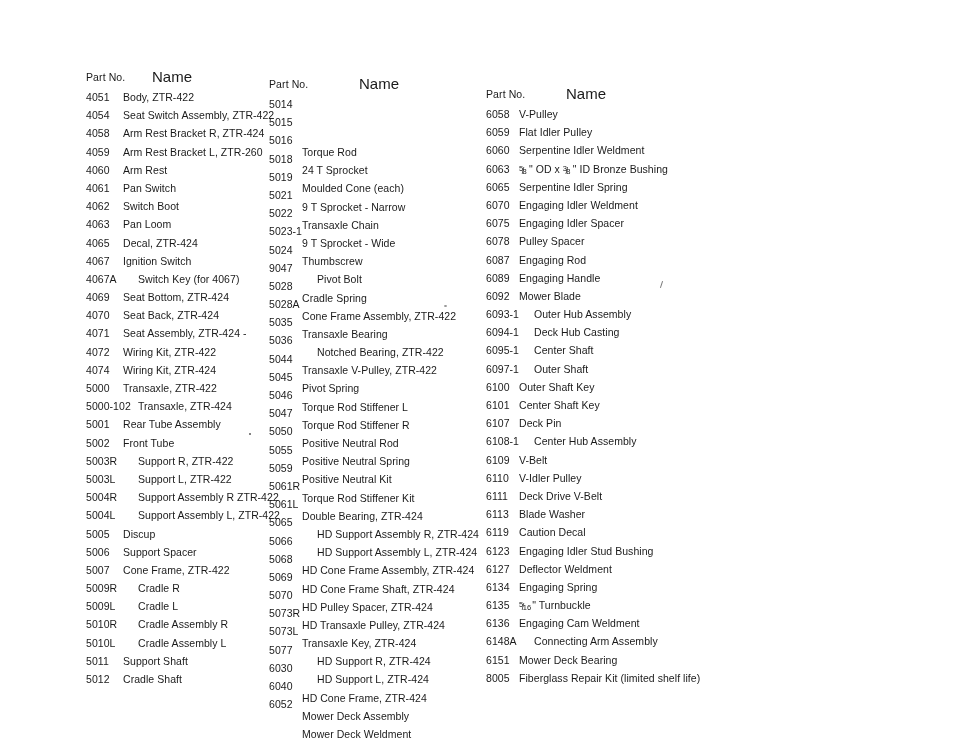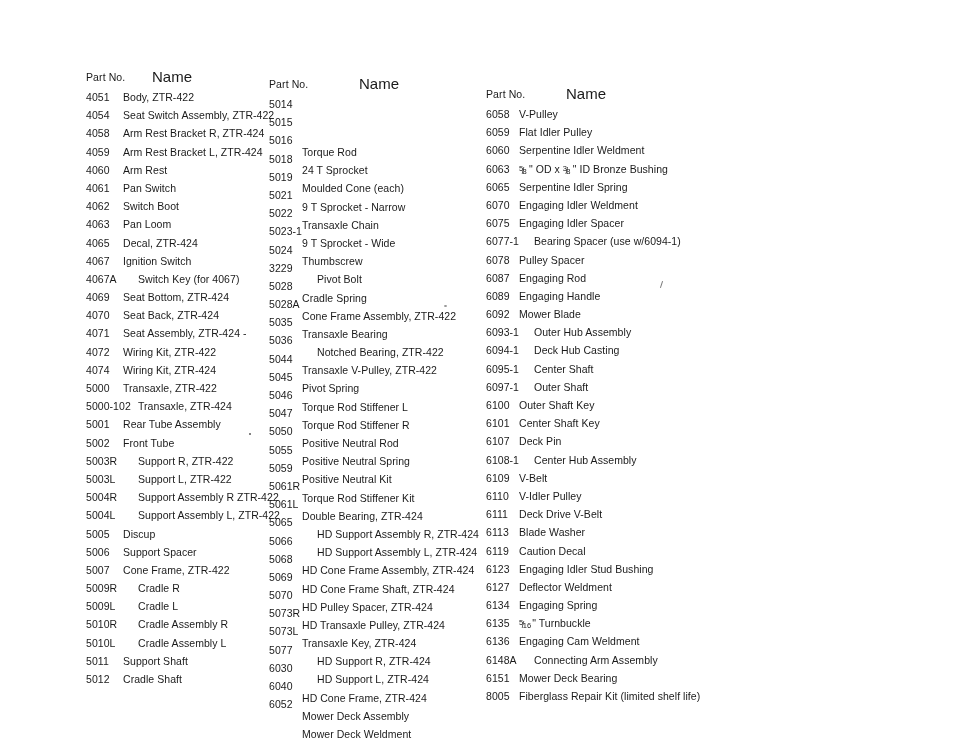--- a/index.html
+++ b/index.html
@@ -147,21 +147,21 @@
         <div class="row">
           <span class="pn">4054</span>
           <span class="nm">Seat Switch Assembly, ZTR-422</span>
         </div>
         <div class="row">
           <span class="pn">4058</span>
           <span class="nm">Arm Rest Bracket R, ZTR-424</span>
         </div>
         <div class="row">
           <span class="pn">4059</span>
-          <span class="nm">Arm Rest Bracket L, ZTR-424</span>
+          <span class="nm">Arm Rest Bracket L, ZTR-260</span>
         </div>
         <div class="row">
           <span class="pn">4060</span>
           <span class="nm">Arm Rest</span>
         </div>
         <div class="row">
           <span class="pn">4061</span>
           <span class="nm">Pan Switch</span>
         </div>
         <div class="row">
@@ -311,21 +311,21 @@
         </div>
         <div class="row wide">
           <span class="pn">5023-1</span>
           <span class="nm">Pivot Bolt</span>
         </div>
         <div class="row">
           <span class="pn">5024</span>
           <span class="nm">Cradle Spring</span>
         </div>
         <div class="row">
-          <span class="pn">3229</span>
+          <span class="pn">9047</span>
           <span class="nm">Cone Frame Assembly, ZTR-422</span>
         </div>
         <div class="row">
           <span class="pn">5028</span>
           <span class="nm">Transaxle Bearing</span>
         </div>
         <div class="row wide">
           <span class="pn">5028A</span>
           <span class="nm">Notched Bearing, ZTR-422</span>
         </div>
@@ -447,24 +447,20 @@
           <span class="nm">Serpentine Idler Spring</span>
         </div>
         <div class="row">
           <span class="pn">6070</span>
           <span class="nm">Engaging Idler Weldment</span>
         </div>
         <div class="row">
           <span class="pn">6075</span>
           <span class="nm">Engaging Idler Spacer</span>
         </div>
-        <div class="row wide">
-          <span class="pn">6077-1</span>
-          <span class="nm">Bearing Spacer (use w/6094-1)</span>
-        </div>
         <div class="row">
           <span class="pn">6078</span>
           <span class="nm">Pulley Spacer</span>
         </div>
         <div class="row">
           <span class="pn">6087</span>
           <span class="nm">Engaging Rod</span>
         </div>
         <div class="row">
           <span class="pn">6089</span>

